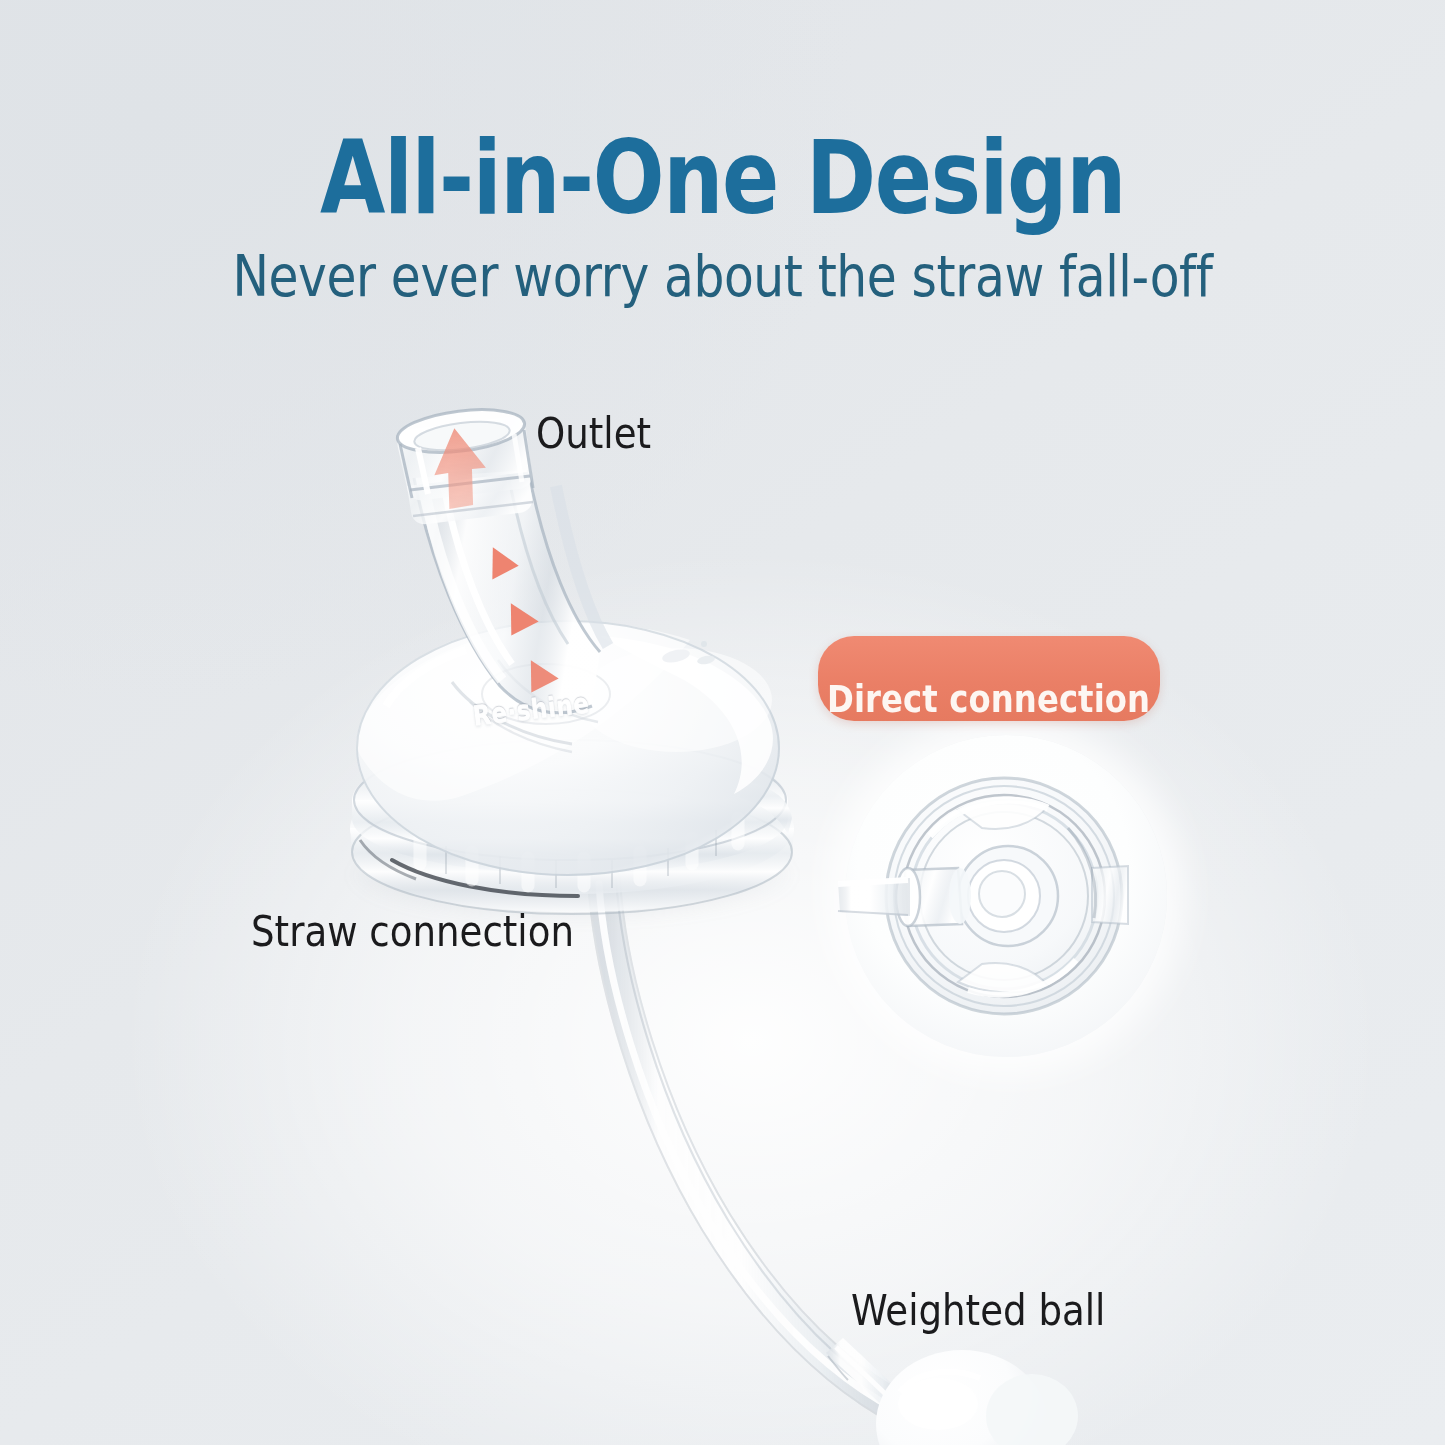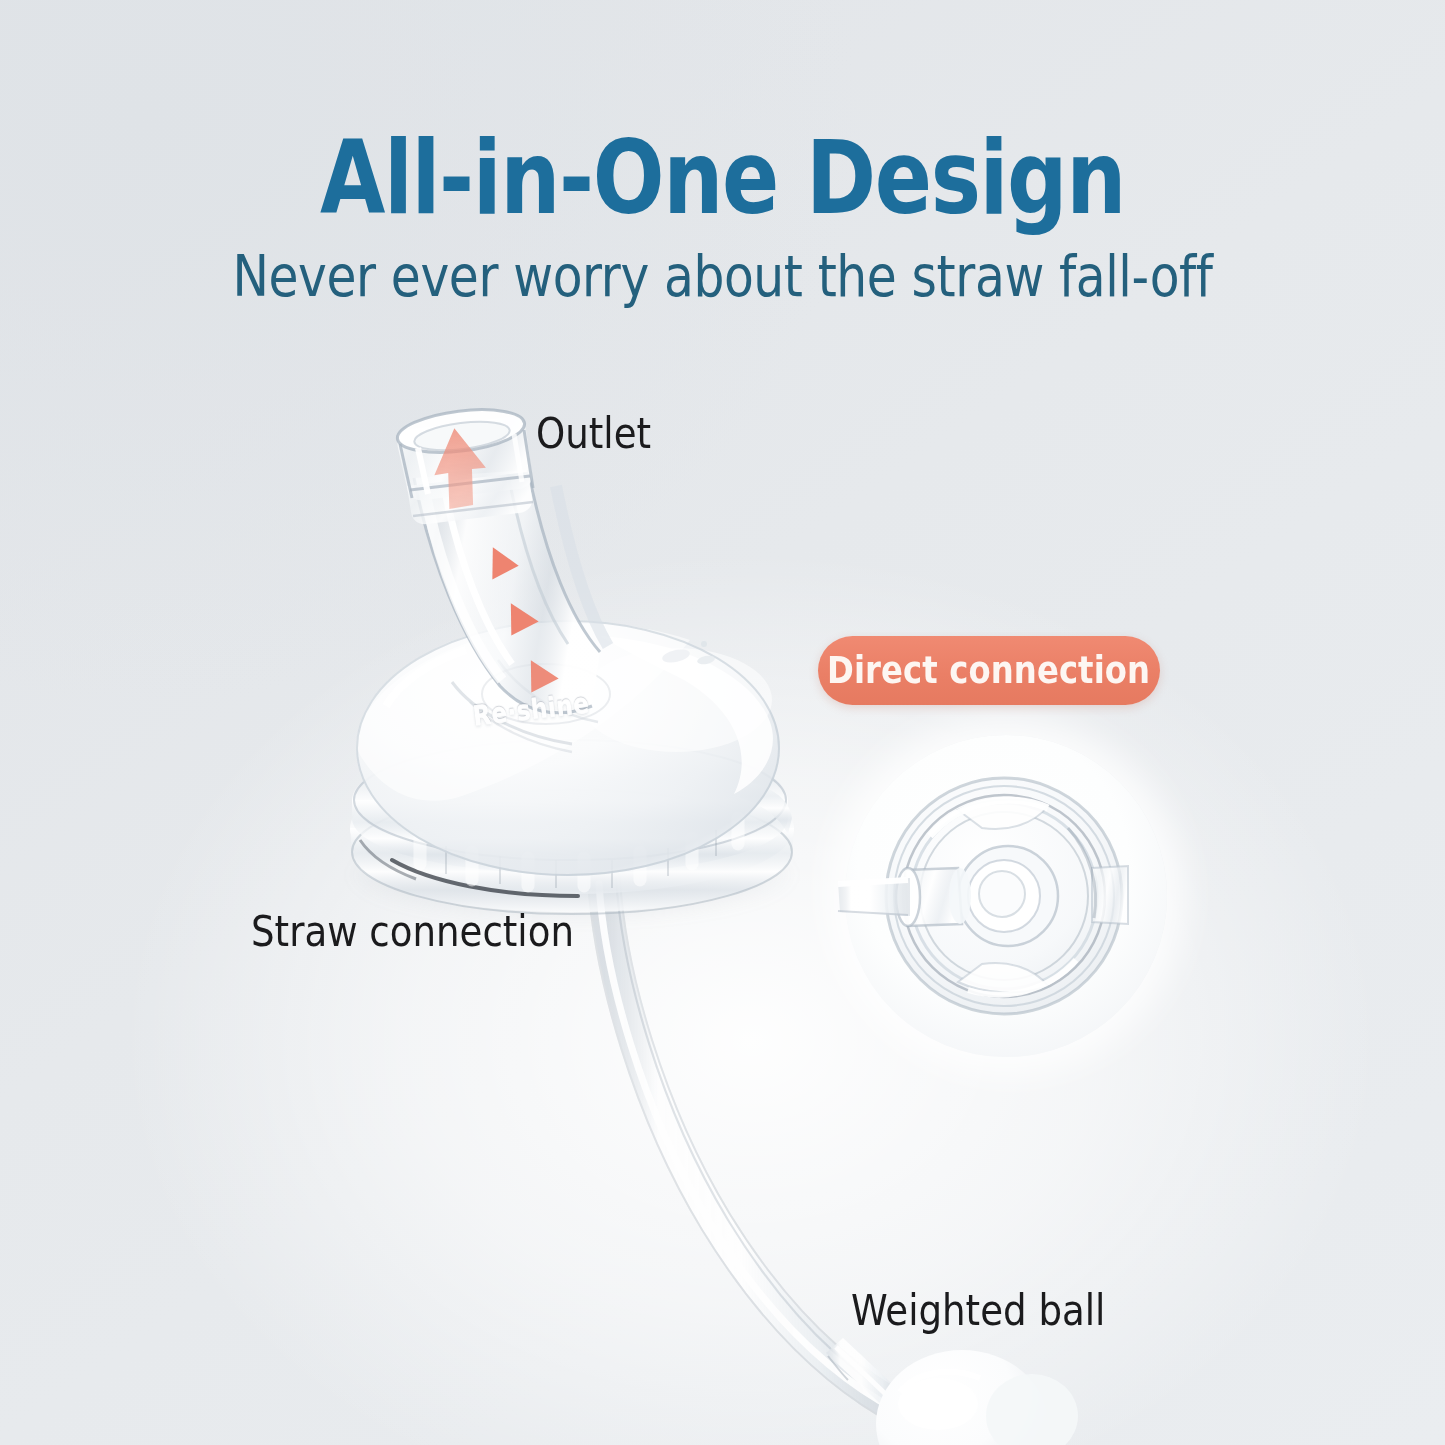--- a/index.html
+++ b/index.html
@@ -65,26 +65,26 @@
   #lbl-outlet  { left: 536px; top: 408px; }
   #lbl-straw   { left: 251px; top: 906px; }
   #lbl-ball    { left: 851px; top: 1285px; }
 
   
   .badge {
     position: absolute;
     left: 818px;
     top: 636px;
     width: 342px;
-    height: 69px;
+    height: 85px;
     border-radius: 36px;
     background: linear-gradient(180deg, #f08a72 0%, #ea7f66 55%, #e67a60 100%);
     box-shadow: 0 3px 10px rgba(190,110,90,0.22);
     display: flex;
-    align-items: center;
+    align-items: flex-end;
     justify-content: center;
   }
   .badge-text {
     font-family: "DejaVu Sans Condensed", "Liberation Sans Narrow", "Liberation Sans", sans-serif;
     font-size: 37px;
     font-weight: 700;
     color: #fdf6f2;
     letter-spacing: 0.1px;
     white-space: nowrap;
     transform: scaleX(0.97);

